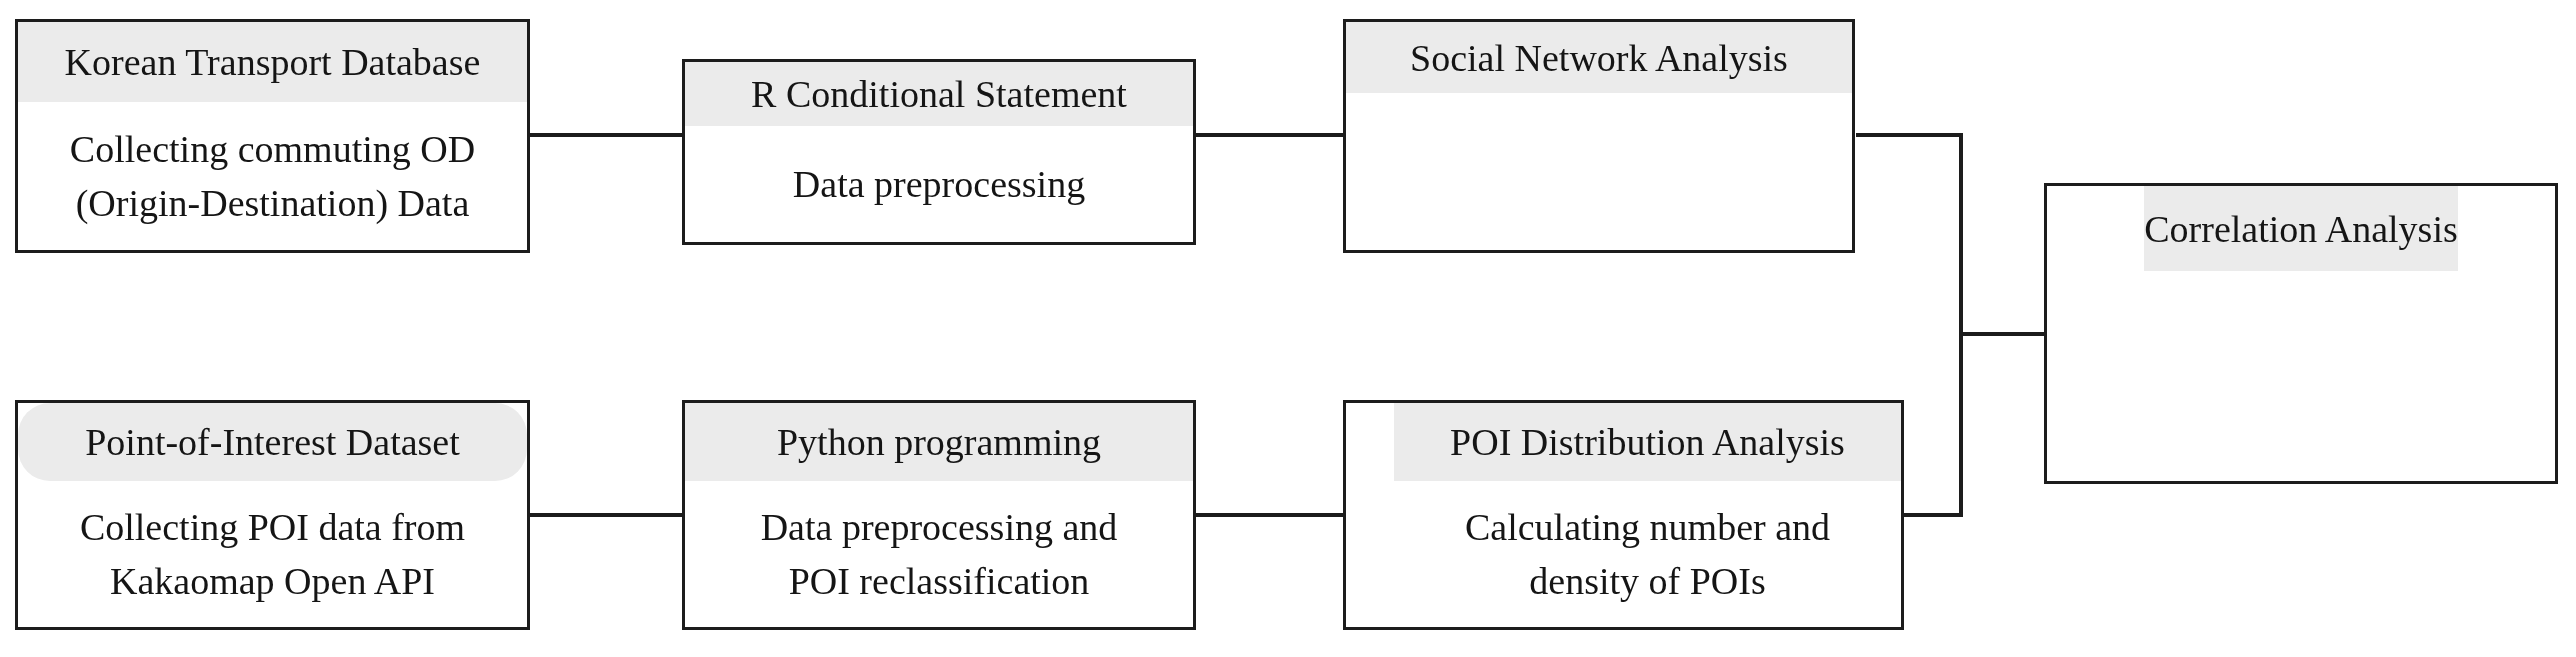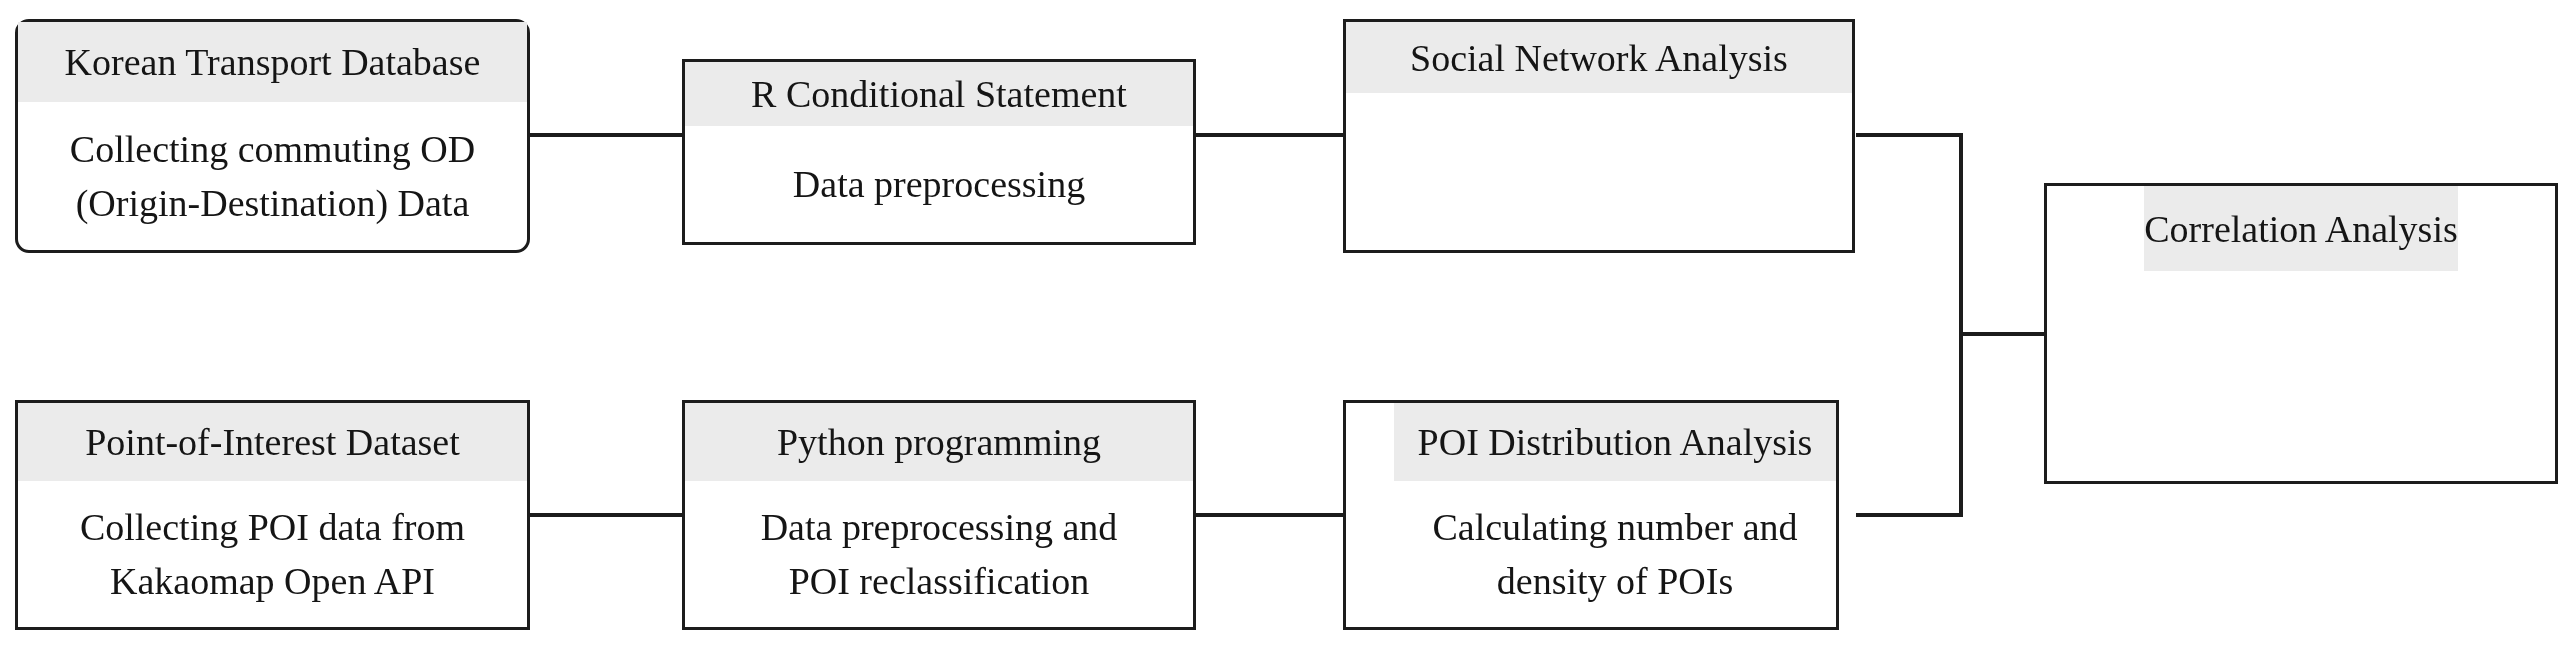--- a/index.html
+++ b/index.html
@@ -38,31 +38,31 @@
     display:flex;align-items:center;justify-content:center;
     font-size:38px;
     line-height:54px;
     text-align:center;
     white-space:pre-line;
     padding:0 2.5px;
   }
   .connector{position:absolute;background:var(--connector);}
 
   
-  .n1{left:15px;  top:19px;  width:515px; height:234px;border-radius:14px;}
+  .n1{left:15px;  top:19px;  width:515px; height:234px;}
   .n1 .node-header{height:80px;}
   .n2{left:682px;top:59px;  width:514px; height:186px;}
   .n2 .node-header{height:64px;}
   .n3{left:1343px;top:19px;  width:512px; height:234px;}
   .n3 .node-header{height:71px;text-align:center;}
   .n4{left:15px;  top:400px; width:515px; height:230px;}
-  .n4 .node-header{height:78px;}
+  .n4 .node-header{height:78px;border-radius:32px;}
   .n5{left:682px;top:400px; width:514px; height:230px;}
   .n5 .node-header{height:78px;}
-  .n6{left:1343px;top:400px; width:496px; height:230px;padding-left:48px;}
+  .n6{left:1343px;top:400px; width:561px; height:230px;padding-left:48px;}
   .n6 .node-header{height:78px;}
   .n7{left:2044px;top:183px; width:514px; height:301px;align-items:center;}
   .n7 .node-header{height:85px;}
 
   
   .c-top-1{left:530px; top:133px;width:152px;height:3.8px;}
   .c-top-2{left:1195px;top:133px;width:148px;height:3.8px;}
   .c-top-3{left:1856px;top:133px;width:107px;height:3.8px;}
   .c-vert {left:1959px;top:133px;width:3.8px;  height:384px;}
   .c-mid  {left:1959px;top:332px;width:85px;height:3.8px;}

